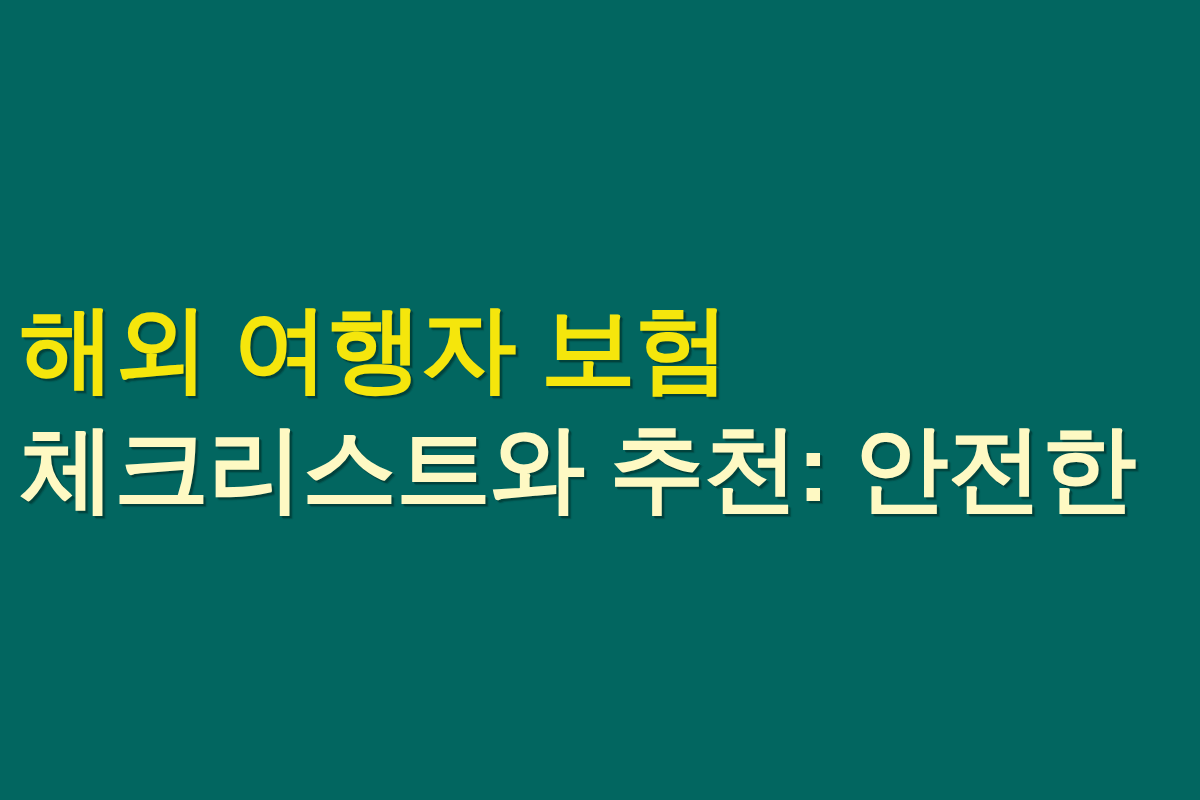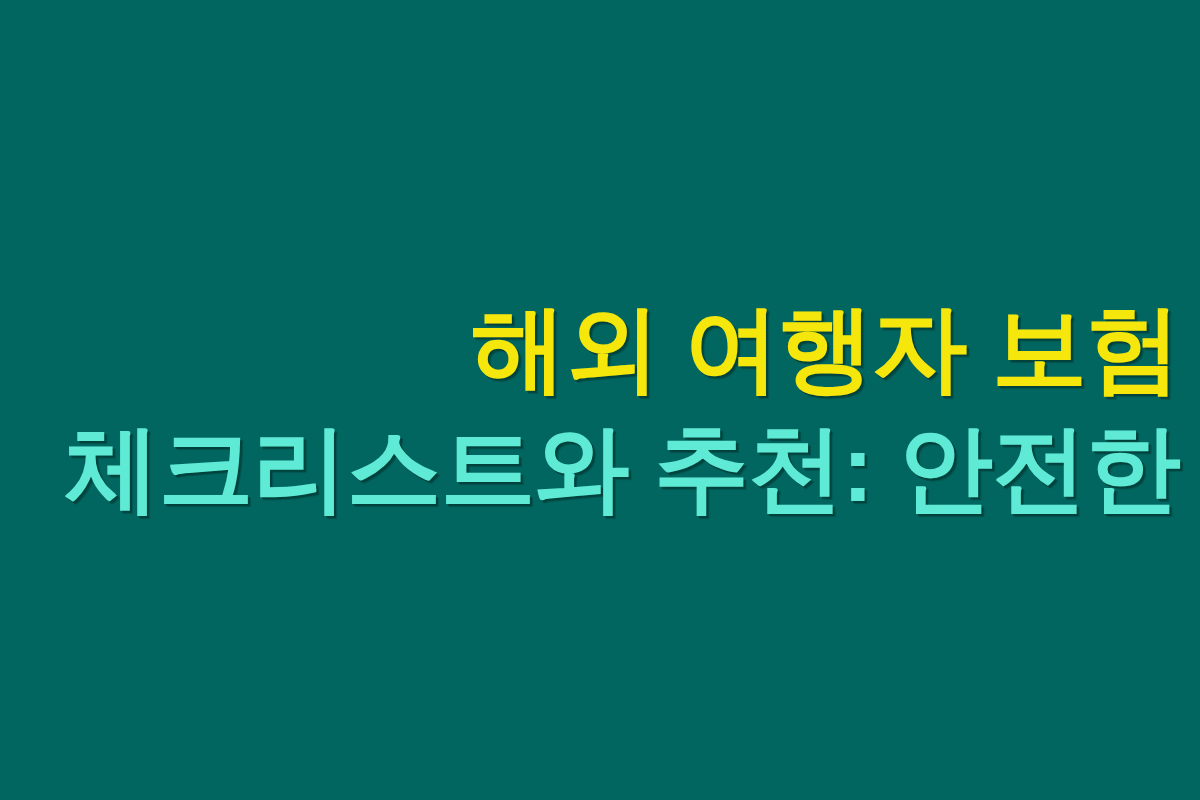--- a/index.html
+++ b/index.html
@@ -20,21 +20,21 @@
     height: 800px;
     background: #026660;
     display: flex;
     align-items: center;
     justify-content: center;
     box-sizing: border-box;
   }
 
   #title-block {
     width: 100%;
-    text-align: right;
+    text-align: left;
     padding: 0 20px;
     box-sizing: border-box;
     
     margin-top: 16px;
   }
 
   .title-line {
     display: block;
     color: #F5E60C;
     font-family: "Liberation Sans", "DejaVu Sans", sans-serif;
@@ -55,18 +55,18 @@
 </style>
 </head>
 <body>
 
 <div id="banner" style="background: rgb(2, 102, 96);">
 
   <div id="title-block">
 
     <span class="title-line title-line--1" style="color: rgb(245, 230, 12);">해외 여행자 보험</span>
 
-    <span class="title-line title-line--2" style="color: #5eead4;">체크리스트와 추천: 안전한</span>
+    <span class="title-line title-line--2" style="color: #fef9c3;">체크리스트와 추천: 안전한</span>
 
 
   </div>
 
 </div>
 
 </body></html>

